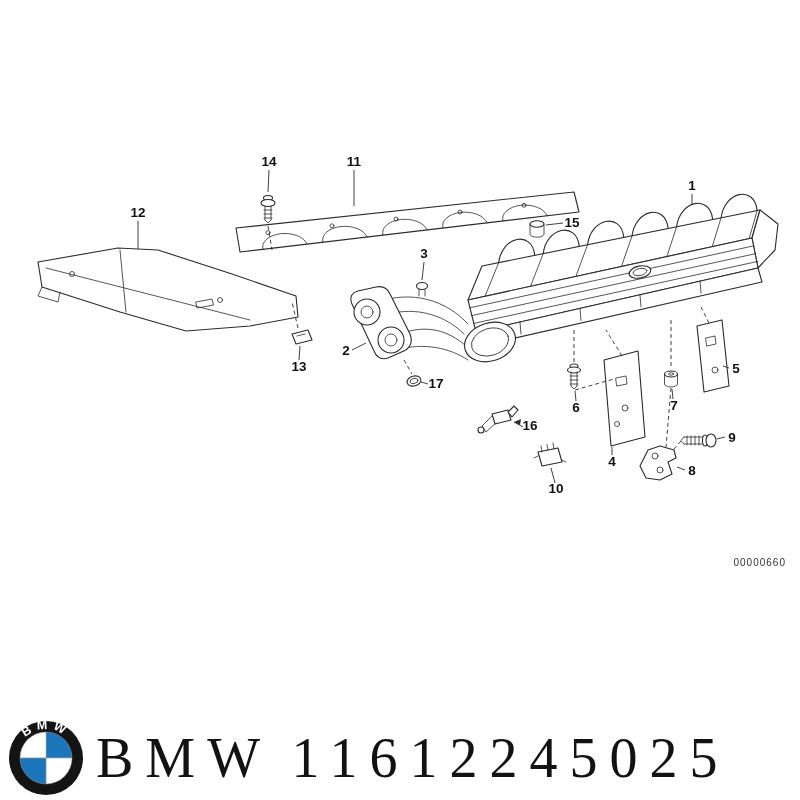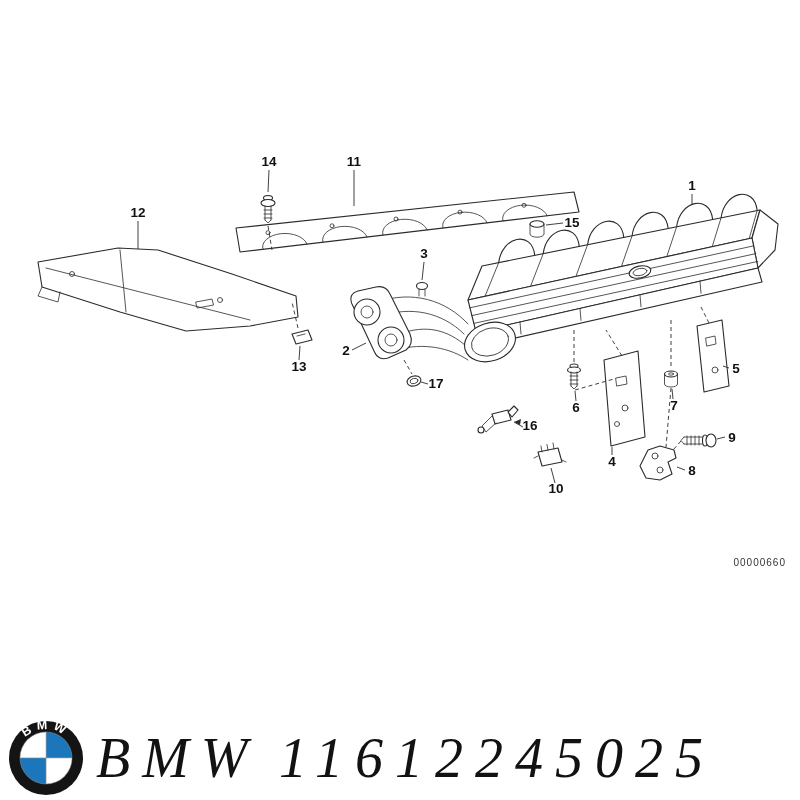--- a/index.html
+++ b/index.html
@@ -6,21 +6,21 @@
   body{width:800px;height:800px;background:#ffffff;font-family:"Liberation Sans",sans-serif;}
   .page{position:relative;width:800px;height:800px;background:#ffffff;overflow:hidden;}
   svg.diagram{position:absolute;top:0;left:0;}
   .fw{stroke:#2b2b2b;stroke-width:1.1;fill:#ffffff;stroke-linejoin:round;}
   .thin{stroke:#2b2b2b;stroke-width:0.8;fill:none;stroke-linecap:round;}
   .dash{stroke:#2b2b2b;stroke-width:0.9;fill:none;stroke-dasharray:4 3;}
   .leader{stroke:#2b2b2b;stroke-width:0.9;fill:none;}
   .callout{font-family:"Liberation Sans",sans-serif;font-weight:bold;font-size:13.5px;fill:#111;text-anchor:middle;}
   .docnum{font-family:"Liberation Sans",sans-serif;font-size:10px;fill:#333;letter-spacing:1px;text-anchor:end;}
   .footer{position:absolute;left:0;top:716px;width:800px;height:84px;display:flex;align-items:center;gap:12px;padding-left:8px;box-sizing:border-box;}
-  .caption{font-family:"Liberation Serif",serif;font-size:56px;letter-spacing:12px;color:#121212;white-space:nowrap;font-style:italic;}
+  .caption{font-family:"Liberation Serif",serif;font-size:56px;letter-spacing:12px;color:#121212;white-space:nowrap;}
   .caption .pn{margin-left:0.35em;}
 </style>
 </head>
 <body>
 
 <div class="page">
 
   <svg class="diagram" width="800" height="660" viewBox="0 0 800 660" xmlns="http://www.w3.org/2000/svg">
 
     <g>

